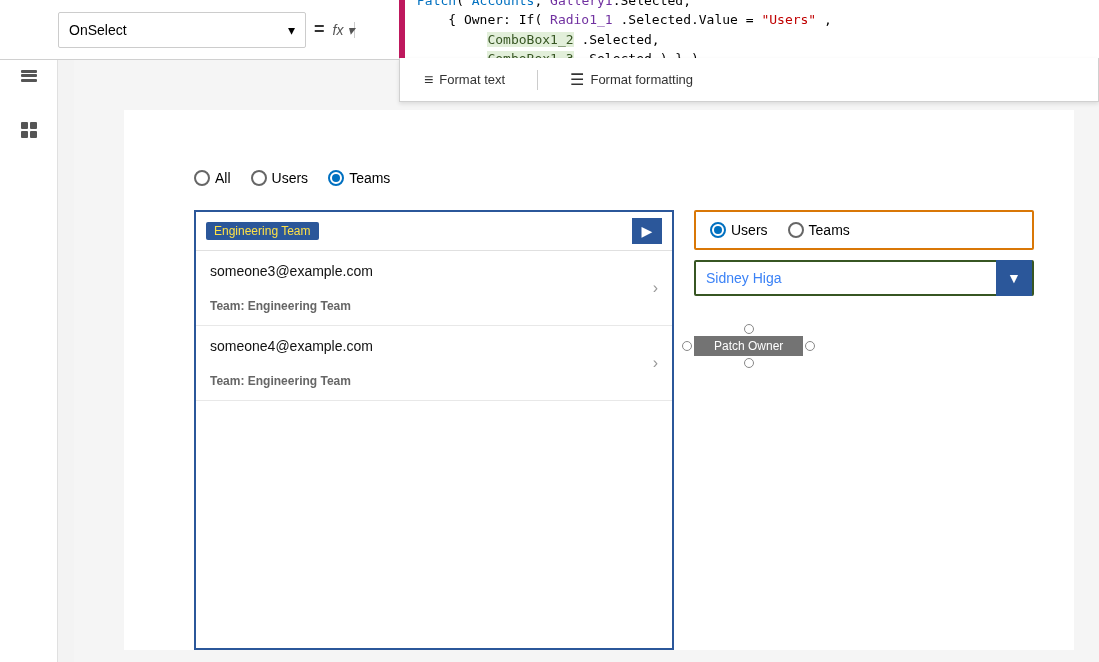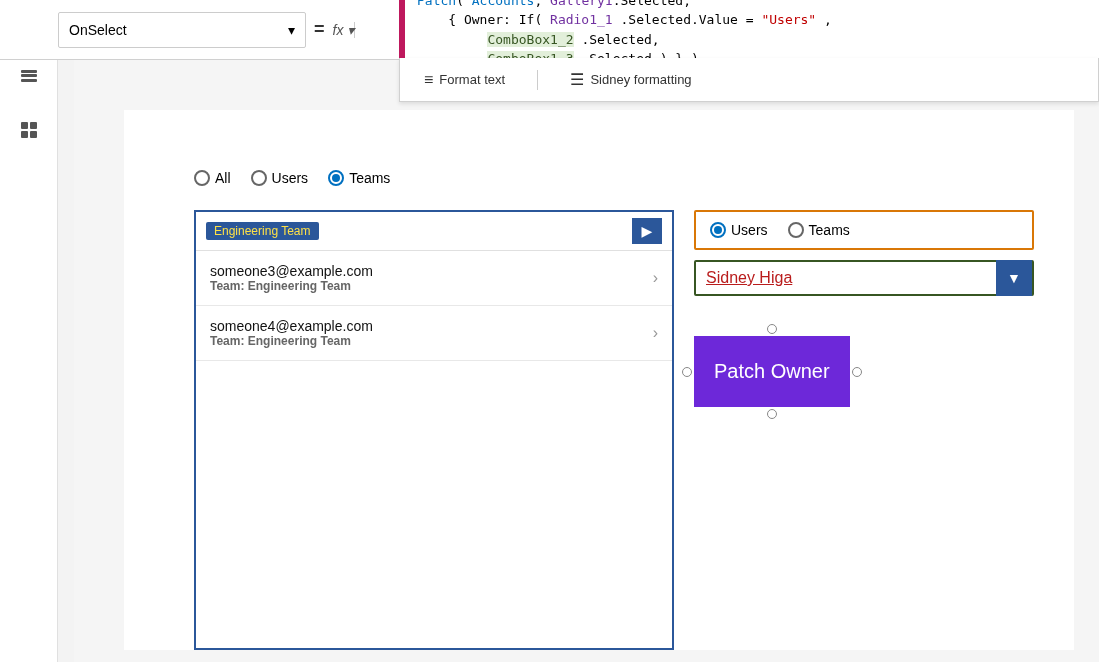--- a/index.html
+++ b/index.html
@@ -185,21 +185,21 @@
 
     
     .gallery-item {
       padding: 12px 14px;
       border-bottom: 1px solid #e8e8e8;
       display: flex;
       align-items: center;
       justify-content: space-between;
       cursor: pointer;
     }
-    .gallery-item-info { display: flex; flex-direction: column; gap: 0; }
+    .gallery-item-info { display: flex; flex-direction: column; gap: 20px; }
     .gallery-item-email { font-size: 14px; font-weight: 500; color: #111; }
     .gallery-item-team { font-size: 12px; color: #666; font-weight: bold; }
     .gallery-item-chevron { color: #999; font-size: 16px; }
 
     
     .right-panel {
       position: absolute;
       left: 570px;
       top: 100px;
       width: 340px;
@@ -222,38 +222,37 @@
       border: 2px solid #375623;
       border-radius: 2px;
       display: flex;
       align-items: center;
       background: #fff;
       height: 36px;
     }
     .owner-dropdown-value {
       flex: 1;
       padding: 0 10px;
-      font-size: 16px;
-      color: #b91c1c;
-      text-decoration: underline;
+      font-size: 14px;
+      color: #3b82f6;
     }
     .owner-dropdown-btn {
       width: 36px; height: 36px;
       background: #2b579a;
       color: #fff;
       display: flex; align-items: center; justify-content: center;
       font-size: 14px;
       cursor: pointer;
     }
     .patch-owner-btn {
-      background: #6d28d9;
+      background: #737373;
       color: #fff;
       border: none;
-      padding: 24px 20px;
-      font-size: 20px;
+      padding: 3px 20px;
+      font-size: 12px;
       font-weight: 500;
       cursor: pointer;
       position: relative;
       z-index: 1;
     }
 
     
     .formula-overlay {
       position: absolute;
       left: 399px;
@@ -339,21 +338,21 @@
 </div>
 
 <div class="format-menu">
   <div class="format-menu-item">
     <span style="font-size:16px;">≡</span>
     <span>Format text</span>
   </div>
   <div class="menu-divider"></div>
   <div class="format-menu-item">
     <span style="font-size:16px;">☰</span>
-    <span>Sidney formatting</span>
+    <span>Format formatting</span>
   </div>
 </div>
 
 <div class="canvas-area">
 
   <div class="app-preview">
 
     <div class="radio-group-top">
       <label class="radio-option">
         <div class="radio-circle"></div>

